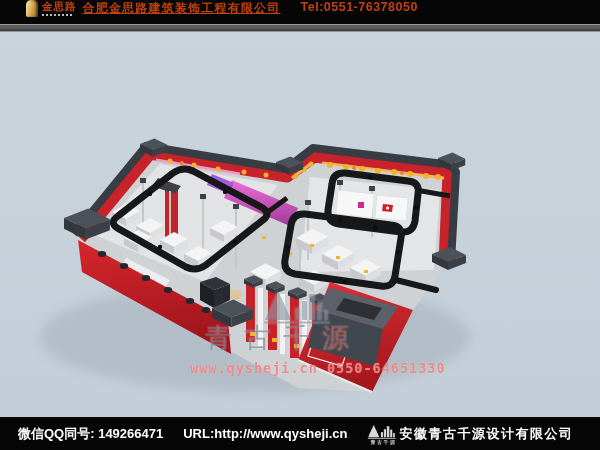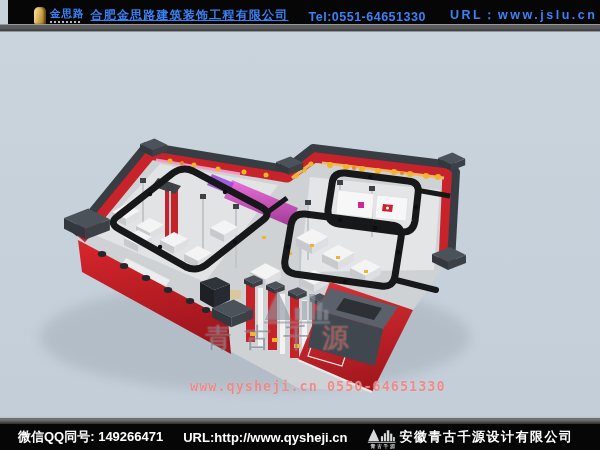--- a/index.html
+++ b/index.html
@@ -1,21 +1,21 @@
 <!DOCTYPE html>
 <html><head>
 <meta charset="utf-8">
 <style>
   html,body{margin:0;padding:0;}
   body{width:600px;height:450px;position:relative;overflow:hidden;background:#c6d1da;
        font-family:"Liberation Sans",sans-serif;}
 
   
   .top-bar{position:absolute;top:0;left:0;right:0;height:24px;background:#060606;
-           display:flex;align-items:flex-end;color:#3b82f6;font-weight:bold;white-space:nowrap;margin-left:8px;}
+           display:flex;align-items:flex-start;color:#c2410c;font-weight:bold;white-space:nowrap;}
   .brand{display:flex;align-items:center;margin-left:26px;gap:4px;}
   .logo-gold{width:12px;height:17px;border-radius:40% 40% 12% 12%/28% 28% 10% 10%;
              background:linear-gradient(105deg,#f6e3a6 5%,#dfb65c 40%,#9a7026 95%);
              box-shadow:inset -2px 0 2px rgba(60,40,5,.65);}
   .brand-text{display:flex;flex-direction:column;line-height:1;}
   .brand-name{font-size:10.5px;letter-spacing:1px;}
   .brand-sub{margin-top:2px;height:2px;width:30px;
              background:repeating-linear-gradient(90deg,#b9b9b9 0 2px,transparent 2px 4px);}
   .company{font-size:12px;letter-spacing:1.2px;margin-left:6px;text-decoration:underline;}
   .tel{font-size:12.5px;margin-left:20px;letter-spacing:.5px;}
@@ -30,28 +30,28 @@
   .stage svg.scene{position:absolute;left:0;top:0;}
 
   
   .wm{position:absolute;inset:0;pointer-events:none;}
   .wm-logo{position:absolute;left:240px;top:252px;width:120px;height:40px;
            fill:rgba(115,126,140,.5);filter:drop-shadow(0 0 1px rgba(255,255,255,.55));}
   .wm-brand{position:absolute;left:205px;top:288px;font-family:"DejaVu Serif",serif;
             font-size:27px;letter-spacing:12px;color:rgba(98,110,126,.58);
             text-shadow:0 0 2px rgba(255,255,255,.45);}
   .wm-brand .accent{color:rgba(198,62,58,.62);}
-  .wm-contact{position:absolute;left:190px;top:346px;font-family:"DejaVu Sans Mono",monospace;
+  .wm-contact{position:absolute;left:190px;top:328px;font-family:"DejaVu Sans Mono",monospace;
               font-weight:bold;font-size:13.5px;letter-spacing:1px;
               color:rgba(236,125,122,.85);text-shadow:0 0 1px rgba(255,255,255,.5);}
 
   
   .bottom-strip{position:absolute;top:417px;left:0;right:0;height:7px;
                 background:linear-gradient(#b9c2c9 0 1px,#707070 1px 3px,#2e2e2e);}
-  .bottom-bar{position:absolute;bottom:0;left:0;right:0;height:26px;background:#060606;
+  .bottom-bar{position:absolute;bottom:0;left:0;right:0;height:33px;background:#060606;
               display:flex;align-items:center;color:#fff;font-weight:bold;white-space:nowrap;}
   .f-qq{margin-left:18px;font-size:13px;}
   .f-url{margin-left:20px;font-size:13px;}
   .f-logo{margin-left:20px;display:flex;flex-direction:column;align-items:center;line-height:1;}
   .f-logo svg{width:32px;height:17px;fill:#d6d8da;}
   .f-caption{font-size:5px;color:#cfcfcf;letter-spacing:1.5px;margin-top:1px;}
   .f-company{font-size:13px;letter-spacing:1.5px;}
   .hidden-defs{position:absolute;width:0;height:0;overflow:hidden;}
 </style>
 </head>
@@ -73,22 +73,21 @@
 
 <div class="top-bar">
   <div class="brand">
     <div class="logo-gold"></div>
     <div class="brand-text">
       <span class="brand-name">金思路</span>
       <span class="brand-sub"></span>
     </div>
   </div>
   <span class="company">合肥金思路建筑装饰工程有限公司</span>
-  <span class="tel">Tel:0551-64651330</span>
-  <span class="url"><span>URL：</span><span>www.jslu.cn</span></span>
+  <span class="tel">Tel:0551-76378050</span>
 </div>
 <div class="top-strip"></div>
 
 <div class="stage">
   <svg class="scene" width="600" height="385" viewBox="0 0 600 385">
     <defs>
       <linearGradient id="gRed" x1="0" y1="0" x2="0.3" y2="1">
         <stop offset="0" stop-color="#e03238"></stop>
           <stop offset="1" stop-color="#a5171e"></stop>
       </linearGradient>

